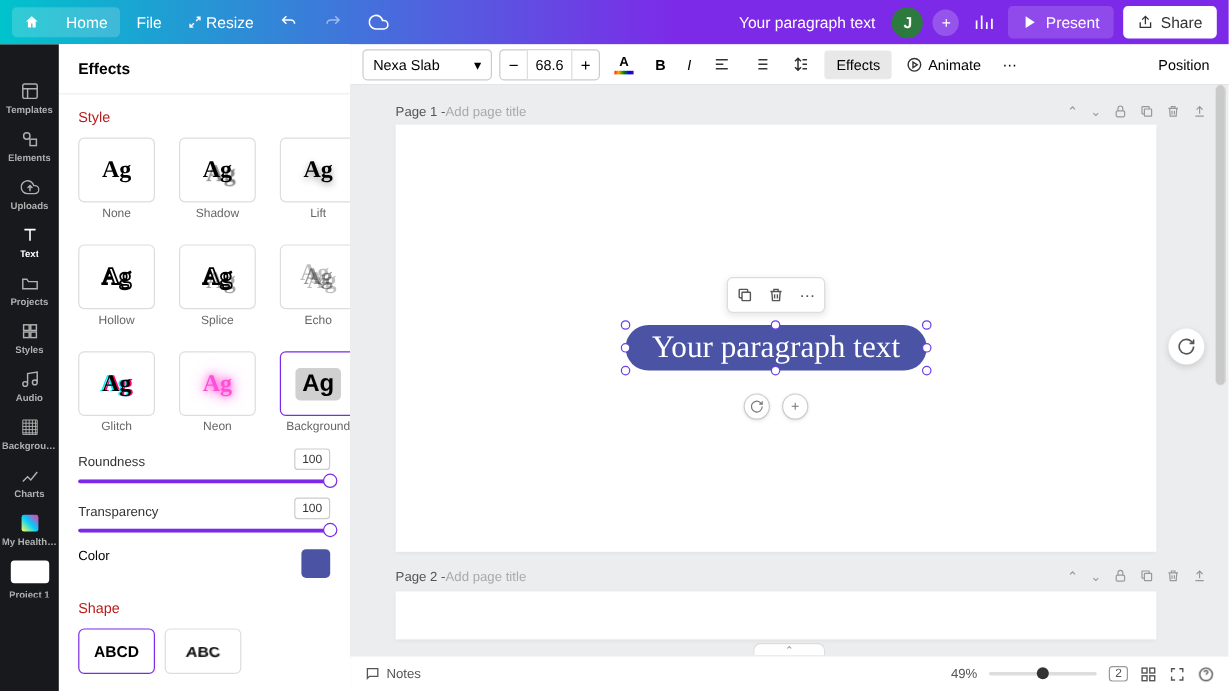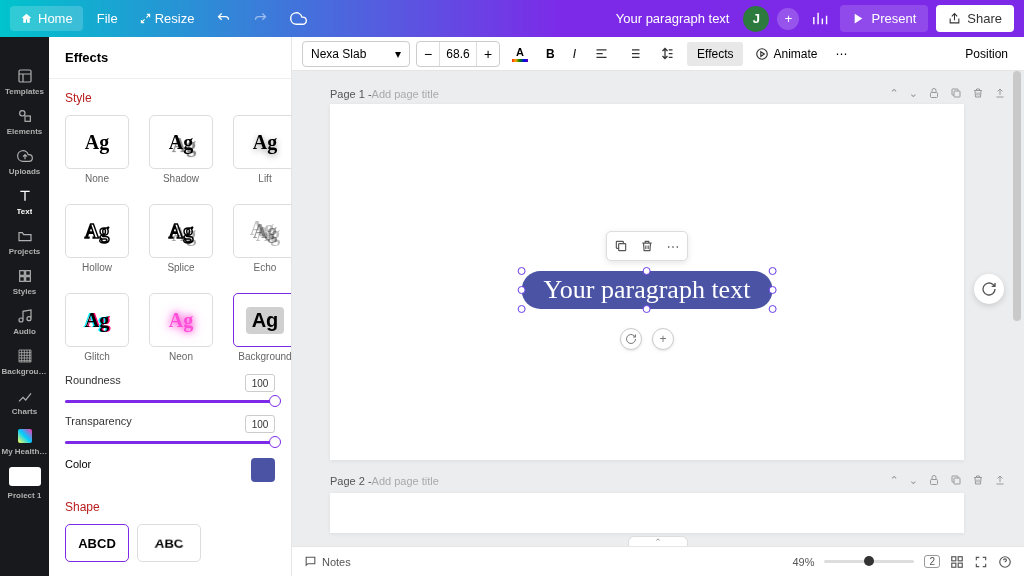--- a/index.html
+++ b/index.html
@@ -1,20 +1,20 @@
 <!DOCTYPE html>
 <html><head>
 <meta charset="utf-8">
 <style>
 * { margin: 0; padding: 0; box-sizing: border-box; font-family: -apple-system, BlinkMacSystemFont, 'Segoe UI', sans-serif; }
 body { width: 1024px; height: 576px; overflow: hidden; background: #fff; }
 
 .topbar { height: 37px; background: linear-gradient(90deg, #00c4cc 0%, #7d2ae8 55%, #7d2ae8 100%); display: flex; align-items: center; padding: 0 10px; color: #fff; font-size: 13px; }
 .topbar-left { display: flex; align-items: center; gap: 6px; }
-.home-btn { background: rgba(255,255,255,0.18); padding: 5px 10px; border-radius: 4px; display: flex; align-items: center; gap: 5px; cursor: pointer; }
+.home-btn { background: rgba(255,255,255,0.18); padding: 5px 10px; border-radius: 4px; display: flex; align-items: center; gap: 22px; cursor: pointer; }
 .top-item { padding: 5px 8px; cursor: pointer; display: flex; align-items: center; gap: 4px; }
 .topbar-right { margin-left: auto; display: flex; align-items: center; gap: 8px; }
 .doc-title { font-size: 13px; margin-right: 6px; }
 .avatar { width: 26px; height: 26px; border-radius: 50%; background: #2d7a3e; display: flex; align-items: center; justify-content: center; font-weight: 600; font-size: 13px; }
 .plus-circle { width: 22px; height: 22px; border-radius: 50%; background: rgba(255,255,255,0.2); display: flex; align-items: center; justify-content: center; cursor: pointer; }
 .icon-btn { cursor: pointer; padding: 4px; }
 .present-btn { background: rgba(255,255,255,0.15); padding: 6px 12px; border-radius: 4px; display: flex; align-items: center; gap: 6px; cursor: pointer; }
 .share-btn { background: #fff; color: #333; padding: 6px 12px; border-radius: 4px; display: flex; align-items: center; gap: 6px; cursor: pointer; font-weight: 500; }
 
 .left-rail { position: absolute; left: 0; top: 37px; width: 49px; height: 539px; background: #17191c; display: flex; flex-direction: column; align-items: center; padding-top: 24px; color: #b0b0b0; font-size: 8px; font-weight: bold; }
@@ -38,21 +38,21 @@
 .sb-lift { color: #000; text-shadow: 0 2px 6px rgba(0,0,0,0.4); }
 .sb-hollow { color: transparent; -webkit-text-stroke: 1.5px #000; }
 .sb-splice { color: transparent; -webkit-text-stroke: 1.5px #000; text-shadow: 3px 3px 0 rgba(0,0,0,0.35); }
 .sb-echo { color: rgba(0,0,0,0.4); text-shadow: -3px -3px 0 rgba(0,0,0,0.25), 3px 3px 0 rgba(0,0,0,0.25); }
 .sb-glitch { color: #000; text-shadow: -1.5px 0 #00f0ff, 1.5px 0 #ff006a; }
 .sb-neon { color: #ff4fd8; text-shadow: 0 0 6px #ff4fd8, 0 0 12px #ff4fd8; }
 .sb-bg { }
 .sb-bg span { background: #d0d0d0; color: #000; padding: 2px 6px; border-radius: 4px; }
 
 .slider-row { margin-top: 12px; }
-.slider-head { display: flex; justify-content: space-between; align-items: flex-start; font-size: 11px; color: #333; }
+.slider-head { display: flex; justify-content: space-between; align-items: flex-end; font-size: 11px; color: #333; }
 .slider-val { width: 30px; height: 18px; border: 1px solid #ccc; border-radius: 3px; font-size: 10px; text-align: center; line-height: 18px; }
 .slider-track { margin-top: 8px; height: 3px; background: #e0d0ff; border-radius: 2px; position: relative; }
 .slider-fill { position: absolute; left: 0; top: 0; height: 100%; background: #7d2ae8; border-radius: 2px; }
 .slider-thumb { position: absolute; top: -5px; width: 12px; height: 12px; border-radius: 50%; background: #fff; border: 1.5px solid #7d2ae8; transform: translateX(-6px); }
 
 .color-row { display: flex; justify-content: space-between; align-items: flex-start; margin-top: 14px; font-size: 11px; }
 .color-swatch { width: 24px; height: 24px; background: #4a53a4; border-radius: 4px; cursor: pointer; }
 
 .shape-section { margin-top: 18px; }
 .shape-grid { display: flex; gap: 8px; margin-top: 8px; }

